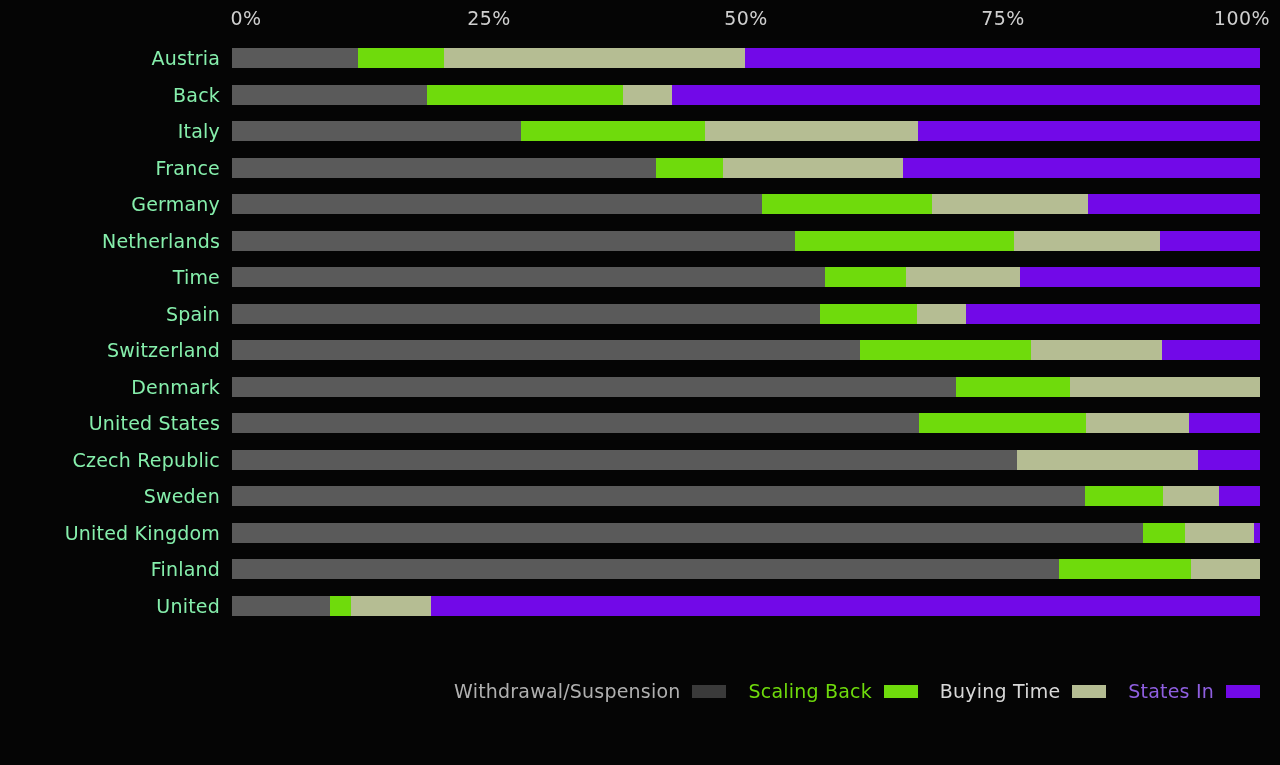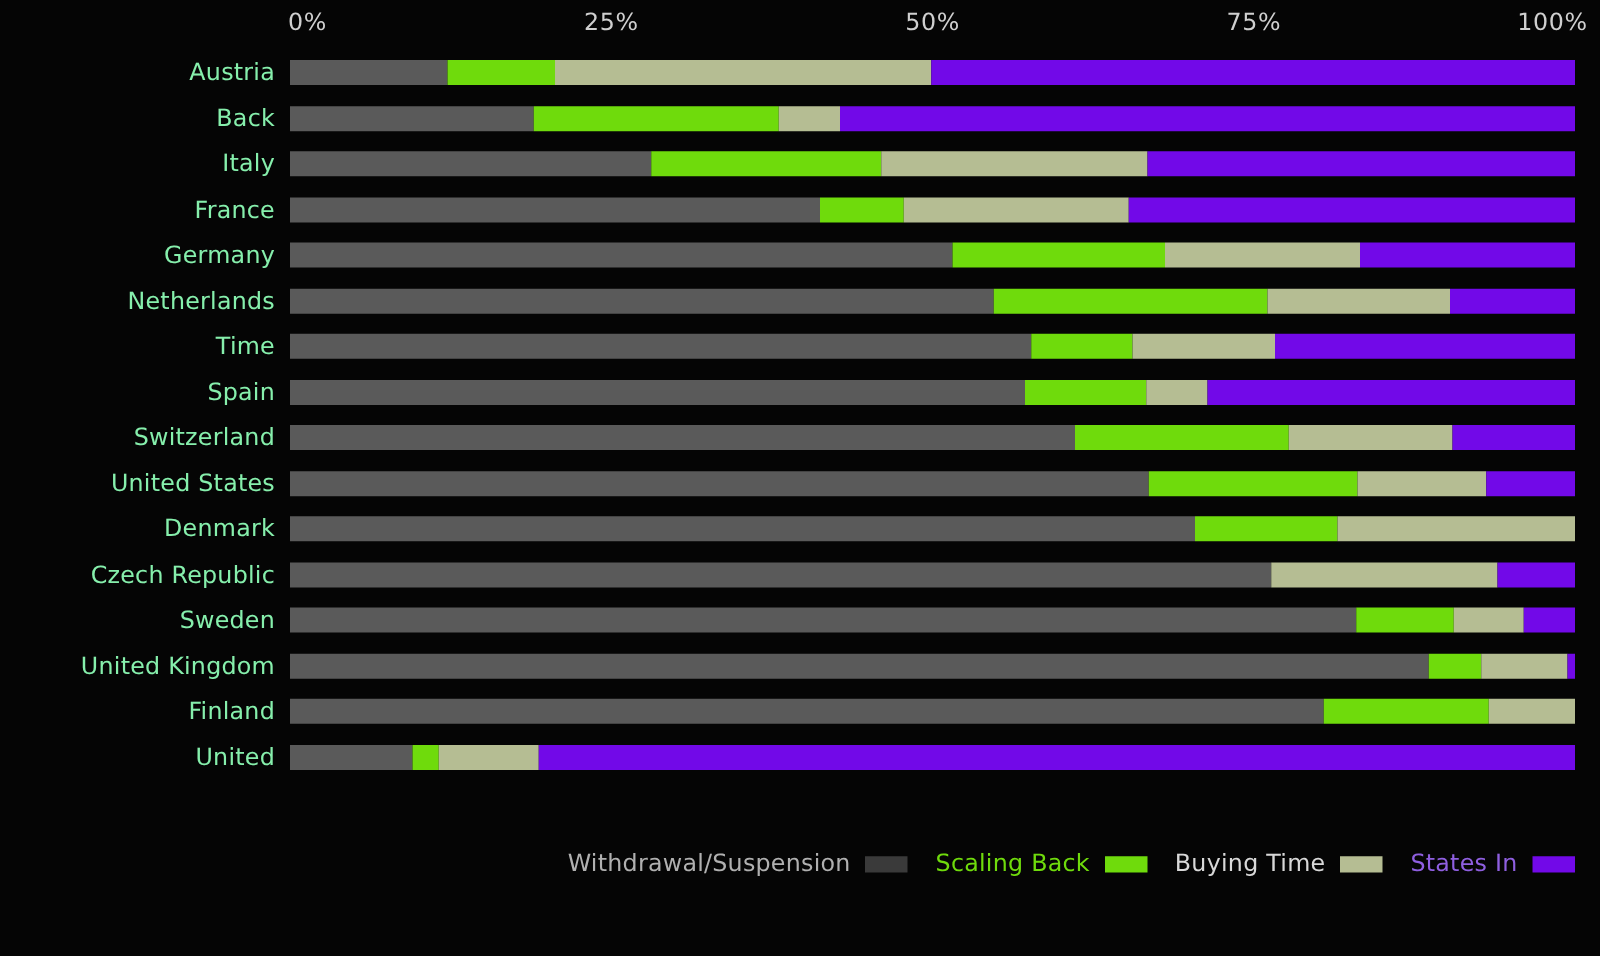--- a/index.html
+++ b/index.html
@@ -201,37 +201,37 @@
       <div class="row">
         <div class="row-label">Switzerland</div>
         <div class="bar-track">
           <div class="seg" style="left: 0px; width: 628.108px; background: rgb(90, 90, 90);"></div>
           <div class="seg" style="left: 628.108px; width: 170.648px; background: rgb(111, 219, 12);"></div>
           <div class="seg" style="left: 798.756px; width: 131.584px; background: rgb(181, 189, 147);"></div>
           <div class="seg" style="left: 930.34px; width: 97.66px; background: rgb(114, 9, 232);"></div>
         </div>
       </div>
       <div class="row">
+        <div class="row-label">Denmark</div>
+        <div class="bar-track">
+          <div class="seg" style="left: 0px; width: 723.712px; background: rgb(90, 90, 90);"></div>
+          <div class="seg" style="left: 723.712px; width: 114.108px; background: rgb(111, 219, 12);"></div>
+          <div class="seg" style="left: 837.82px; width: 190.18px; background: rgb(181, 189, 147);"></div>
+        </div>
+      </div>
+      <div class="row">
         <div class="row-label">United States</div>
         <div class="bar-track">
           <div class="seg" style="left: 0px; width: 686.704px; background: rgb(90, 90, 90);"></div>
           <div class="seg" style="left: 686.704px; width: 167.564px; background: rgb(111, 219, 12);"></div>
           <div class="seg" style="left: 854.268px; width: 102.8px; background: rgb(181, 189, 147);"></div>
           <div class="seg" style="left: 957.068px; width: 70.932px; background: rgb(114, 9, 232);"></div>
         </div>
       </div>
       <div class="row">
-        <div class="row-label">Denmark</div>
-        <div class="bar-track">
-          <div class="seg" style="left: 0px; width: 723.712px; background: rgb(90, 90, 90);"></div>
-          <div class="seg" style="left: 723.712px; width: 114.108px; background: rgb(111, 219, 12);"></div>
-          <div class="seg" style="left: 837.82px; width: 190.18px; background: rgb(181, 189, 147);"></div>
-        </div>
-      </div>
-      <div class="row">
         <div class="row-label">Czech Republic</div>
         <div class="bar-track">
           <div class="seg" style="left: 0px; width: 785.392px; background: rgb(90, 90, 90);"></div>
           <div class="seg" style="left: 785.392px; width: 180.928px; background: rgb(181, 189, 147);"></div>
           <div class="seg" style="left: 966.32px; width: 61.68px; background: rgb(114, 9, 232);"></div>
         </div>
       </div>
       <div class="row">
         <div class="row-label">Sweden</div>
         <div class="bar-track">

